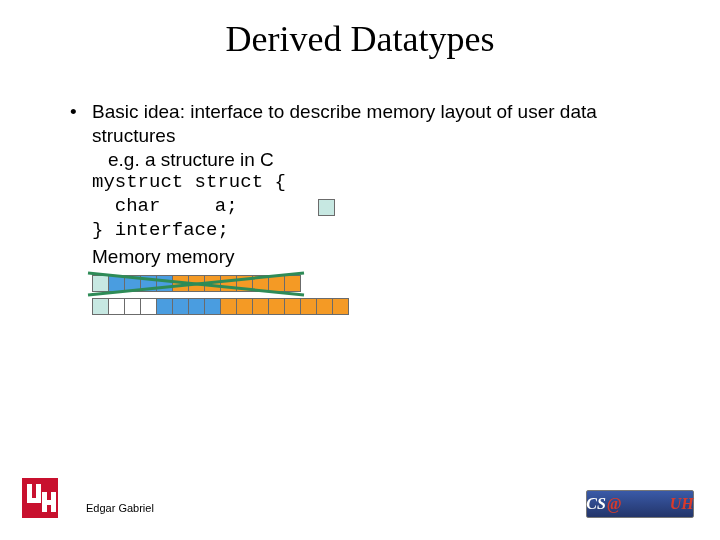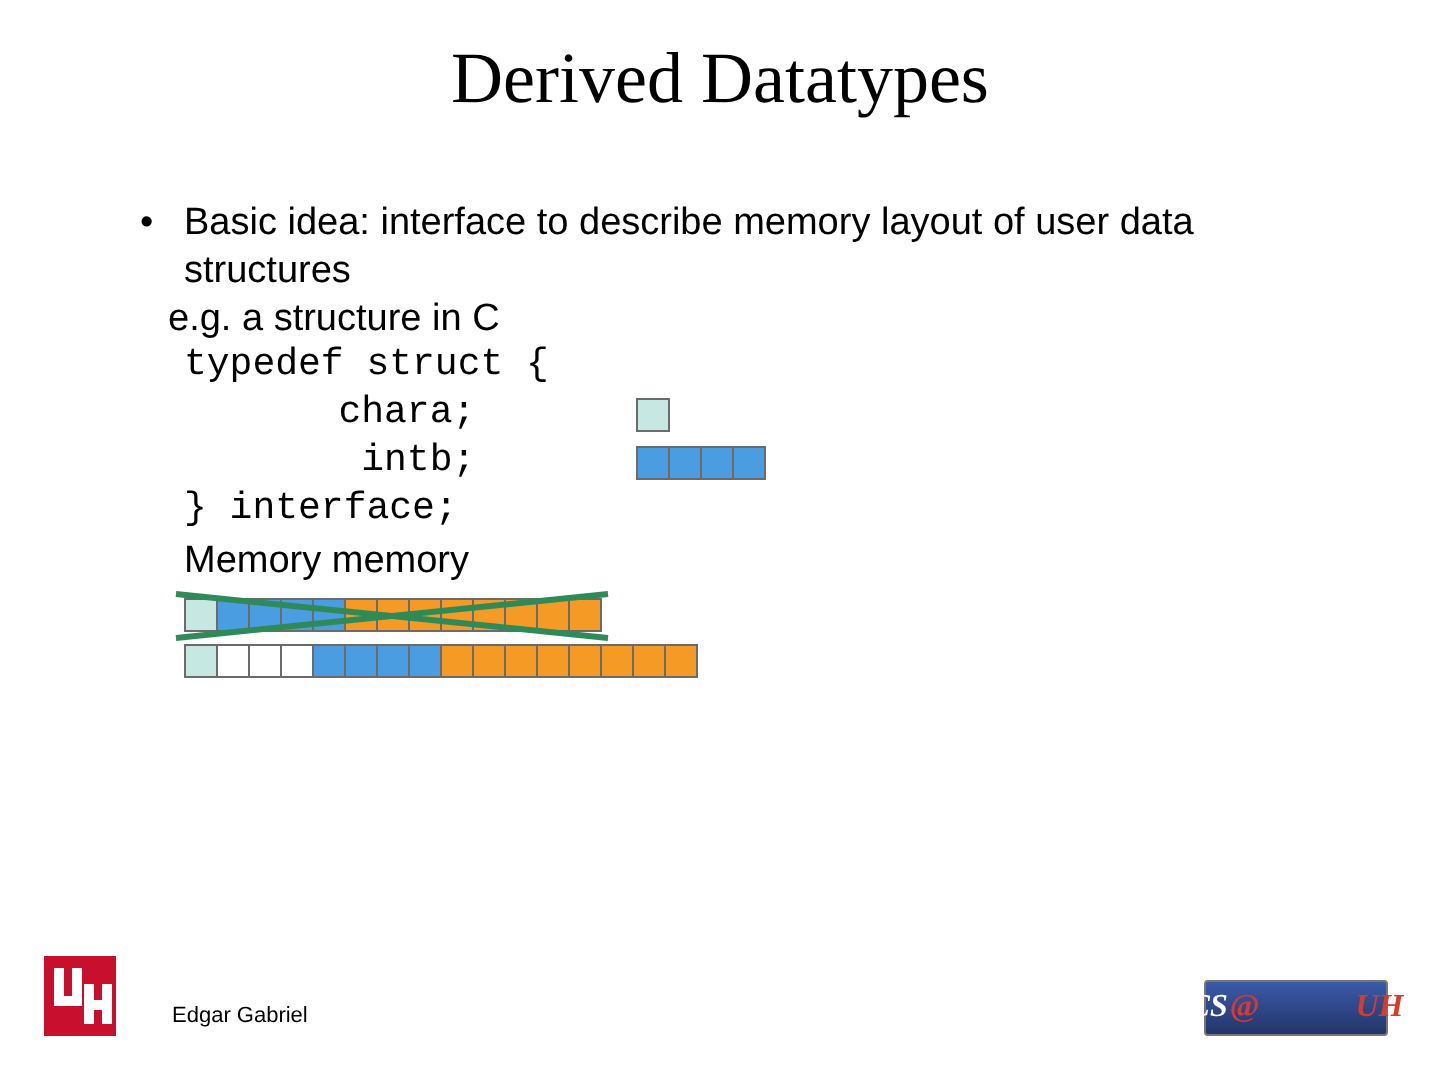--- a/index.html
+++ b/index.html
@@ -21,21 +21,21 @@
   }
   .content {
     margin: 40px 70px 0 70px;
     font-size: 19px;
     line-height: 1.25;
     color: #000;
   }
   .bullet-row { display: flex; }
   .bullet-dot { width: 22px; flex-shrink: 0; }
   .code { font-family: "Courier New", monospace; }
-  .code-line { display: flex; align-items: center; height: 24px; text-align: right; }
+  .code-line { display: flex; align-items: center; height: 24px; }
   .kw { display: inline-block; width: 100px; }
   .mem-strip { display: inline-flex; margin-left: 10px; }
   .cell {
     width: 17px; height: 17px;
     border: 1px solid #6b6b6b;
     margin-left: -1px;
   }
   .cell:first-child { margin-left: 0; }
   .c-teal { background: #c7e8e2; }
   .c-blue { background: #4a9de0; }
@@ -67,21 +67,21 @@
   }
   .author {
     position: absolute;
     left: 86px; bottom: 14px;
     font-size: 11px;
     color: #000;
   }
   .csuh-badge {
     position: absolute;
     right: 26px; bottom: 10px;
-    width: 92px; height: 28px;
+    width: 108px; height: 28px;
     background: linear-gradient(#3a5aa8, #23356a);
     border: 1px solid #777;
     border-radius: 2px;
     display: flex;
     align-items: center;
     justify-content: center;
     font-family: Georgia, serif;
     font-style: italic;
     font-weight: bold;
     font-size: 16px;
@@ -95,45 +95,34 @@
 
 <h1 class="title">Derived Datatypes</h1>
 
 <div class="content">
 
   <div class="bullet-row">
     <div class="bullet-dot">•</div>
     <div>Basic idea: interface to describe memory layout of user data structures</div>
   </div>
 
-  <div style="margin-left:14px">e.g. a structure in C</div>
+  <div style="margin-left:38px">e.g. a structure in C</div>
 
   <div style="margin-left:22px" class="code">
-    <div>typedef struct {</div>
+    <div>mystruct struct {</div>
 
     <div class="code-line">
       <span>&nbsp;&nbsp;</span>
       <span class="kw">char</span>
       <span>a;</span>
       <span class="mem-strip" style="margin-left:80px">
         <span class="cell c-teal"></span>
       </span>
     </div>
 
-    <div class="code-line">
-      <span>&nbsp;&nbsp;</span>
-      <span class="kw">int</span>
-      <span>b;</span>
-      <span class="mem-strip" style="margin-left:80px">
-        <span class="cell c-blue"></span>
-        <span class="cell c-blue"></span>
-        <span class="cell c-blue"></span>
-        <span class="cell c-blue"></span>
-      </span>
-    </div>
 
 
     <div>} interface;</div>
   </div>
 
   <div style="margin-left:22px; margin-top:2px; font-family:Arial">Memory memory</div>
 
   <div class="layout-diagram">
     <div class="layout-row crossed" id="row0">
         <span class="cell c-teal"></span>

